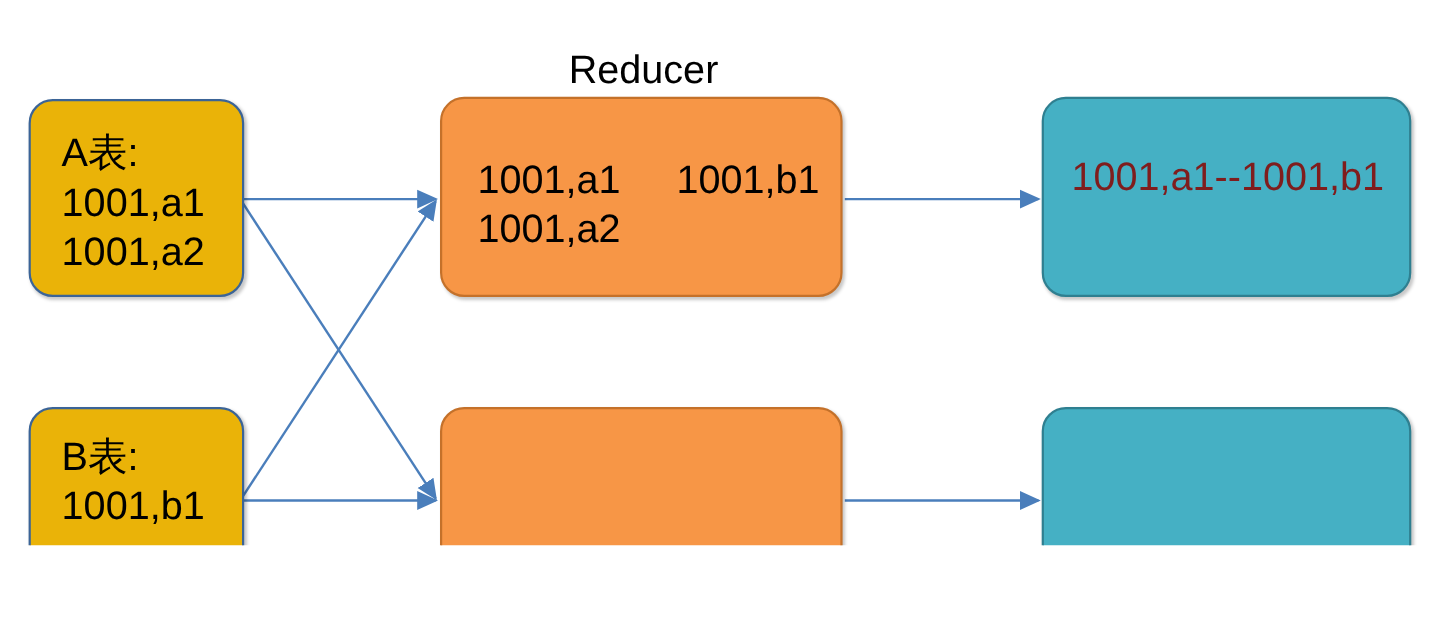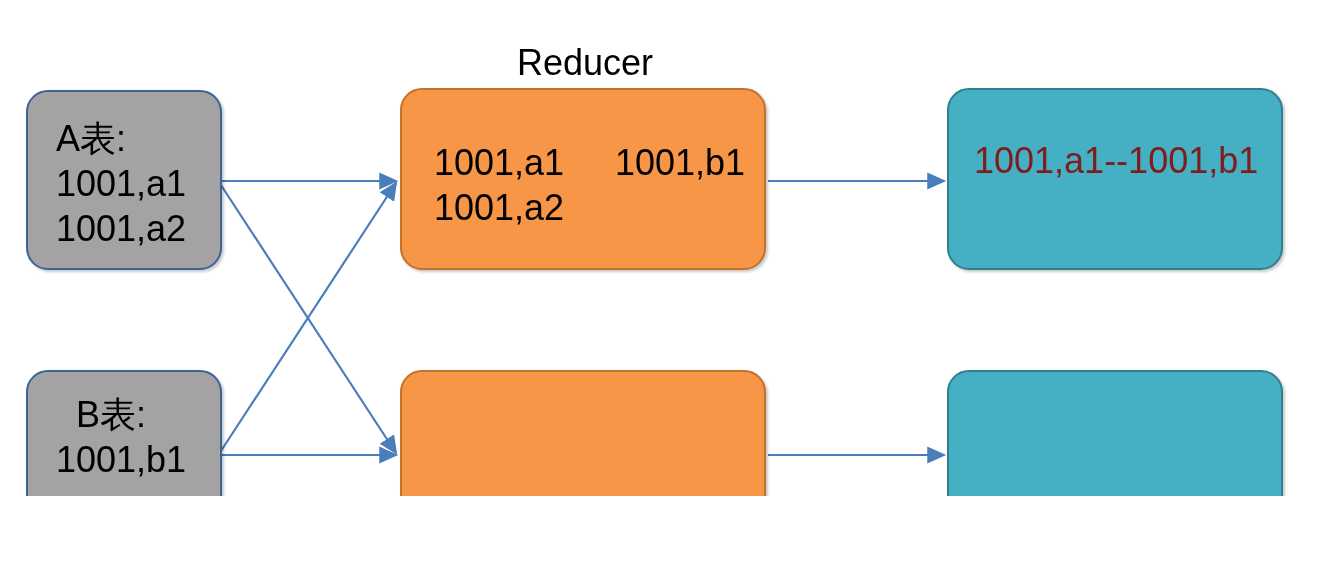--- a/index.html
+++ b/index.html
@@ -26,21 +26,21 @@
     height: 582px;
     pointer-events: none;
   }
   .node {
     position: absolute;
     box-sizing: border-box;
     border-radius: 22px;
     display: block;
   }
   .node-blue {
-    background: #a3a3a3;
+    background: #eab308;
     border: 2px solid #3b6497;
     box-shadow: 2px 2px 3px rgba(0,0,0,0.22);
   }
   .node-orange {
     background: #f79646;
     border: 2px solid #c4712a;
     box-shadow: 2px 2px 3px rgba(0,0,0,0.22);
   }
   .node-teal {
     background: #45b0c4;
@@ -63,21 +63,21 @@
     white-space: pre;
     text-align: center;
   }
   
   #node-a { left: 26px;  top: 90px;  width: 196px; height: 180px; }
   #node-a .line0 { left: 28px; top: 24px; }
   #node-a .line1 { left: 28px; top: 69px; }
   #node-a .line2 { left: 28px; top: 114px; }
   
   #node-b { left: 26px;  top: 370px; width: 196px; height: 175px; }
-  #node-b .line0 { left: 28px; top: 20px; margin-left: 20px; }
+  #node-b .line0 { left: 28px; top: 20px; }
   #node-b .line1 { left: 28px; top: 65px; }
   
   #node-reducer-top { left: 400px; top: 88px; width: 366px; height: 182px; }
   #node-reducer-top .line0 { left: 32px; top: 50px; }
   #node-reducer-top .line1 { left: 32px; top: 95px; }
   #node-reducer-top .line0b { left: 213px; top: 50px; }
   
   #node-reducer-bottom { left: 400px; top: 370px; width: 366px; height: 175px; }
   
   #node-output-top { left: 947px; top: 88px; width: 336px; height: 182px; }

